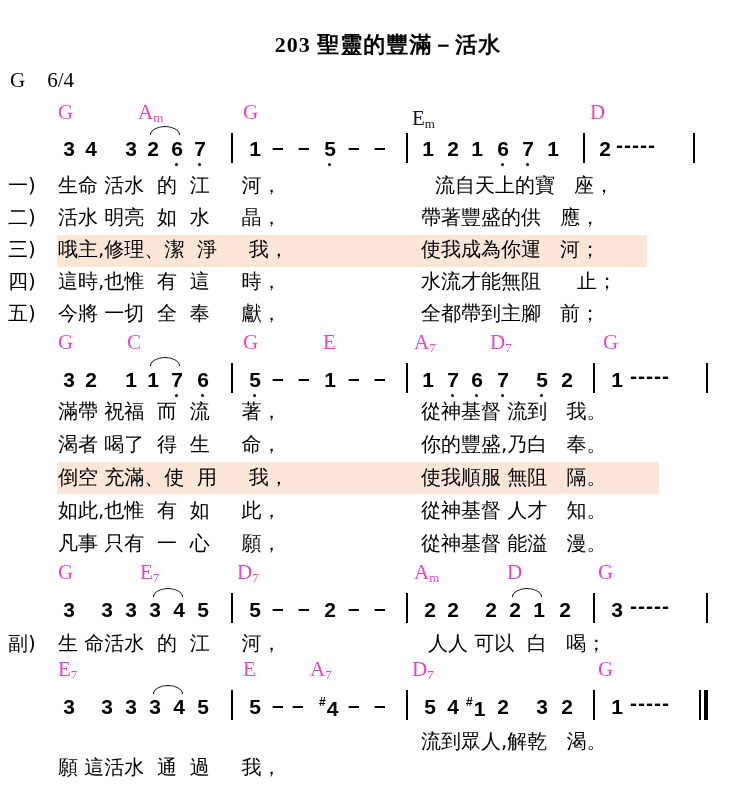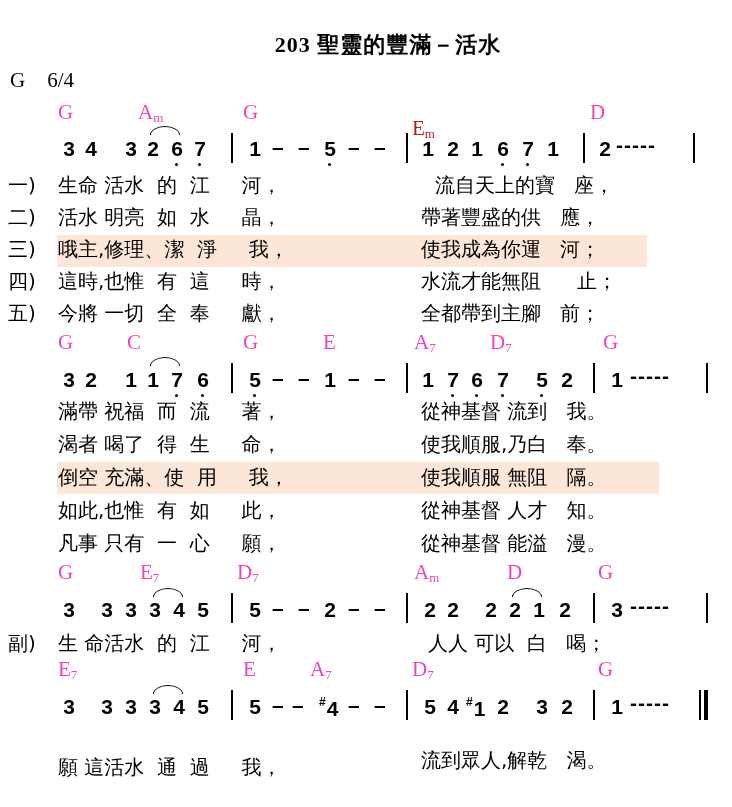--- a/index.html
+++ b/index.html
@@ -27,21 +27,21 @@
 <div class="abs title">203  聖靈的豐滿－活水</div>
 <div class="abs key"><span>G</span><span>6/4</span></div>
 
 <div class="hl" style="left:57px;top:235px;width:590px;height:32px;"></div>
 <div class="hl" style="left:57px;top:462px;width:602px;height:32px;"></div>
 
 <div id="s1-chords">
     <div class="abs chord" style="left: 58px; top: 100px; color: rgb(238, 68, 187);">G</div>
     <div class="abs chord" style="left: 138px; top: 100px; color: rgb(238, 68, 187);">A<sub>m</sub></div>
     <div class="abs chord" style="left: 243px; top: 100px; color: rgb(238, 68, 187);">G</div>
-    <div class="abs chord" style="left: 412px; top: 116px; color: #b91c1c;">E<sub>m</sub></div>
+    <div class="abs chord" style="left: 412px; top: 106px; color: #0f172a;">E<sub>m</sub></div>
     <div class="abs chord" style="left: 590px; top: 100px; color: rgb(238, 68, 187);">D</div>
   </div>
 <div>
   <div class="abs note" style="left:62px;top:137px;">3</div>
   <div class="abs note" style="left:84px;top:137px;">4</div>
   <div class="abs note" style="left:124px;top:137px;">3</div>
   <div class="abs note" style="left:146px;top:137px;">2</div>
   <div class="abs note" style="left:170px;top:137px;">6</div>
     <div class="dot" style="left:175px;top:163px;"></div>
   <div class="abs note" style="left:193px;top:137px;">7</div>
@@ -135,21 +135,21 @@
 </div>
 
 <div>
   <div class="abs lyric" style="left:58px;top:398px;white-space:pre;">滿帶 祝福  而  流     著，</div>
   <div class="abs lyric" style="left:58px;top:431px;white-space:pre;">渴者 喝了  得  生     命，</div>
   <div class="abs lyric" style="left:58px;top:464px;white-space:pre;">倒空 充滿、使  用     我，</div>
   <div class="abs lyric" style="left:58px;top:497px;white-space:pre;">如此,也惟  有  如     此，</div>
   <div class="abs lyric" style="left:58px;top:530px;white-space:pre;">凡事 只有  一  心     願，</div>
 
   <div class="abs lyric" style="left:421px;top:398px;white-space:pre;">從神基督 流到   我。</div>
-  <div class="abs lyric" style="left:421px;top:431px;white-space:pre;">使我順服,乃白   奉。</div>
+  <div class="abs lyric" style="left:421px;top:431px;white-space:pre;">你的豐盛,乃白   奉。</div>
   <div class="abs lyric" style="left:421px;top:464px;white-space:pre;">使我順服 無阻   隔。</div>
   <div class="abs lyric" style="left:421px;top:497px;white-space:pre;">從神基督 人才   知。</div>
   <div class="abs lyric" style="left:421px;top:530px;white-space:pre;">從神基督 能溢   漫。</div>
 </div>
 
 <div id="s3-chords">
     <div class="abs chord" style="left: 58px; top: 560px; color: rgb(238, 68, 187);">G</div>
     <div class="abs chord" style="left: 140px; top: 560px; color: rgb(238, 68, 187);">E<sub>7</sub></div>
     <div class="abs chord" style="left: 237px; top: 560px; color: rgb(238, 68, 187);">D<sub>7</sub></div>
     <div class="abs chord" style="left: 414px; top: 560px; color: rgb(238, 68, 187);">A<sub>m</sub></div>
@@ -220,14 +220,14 @@
   <div class="abs note" style="left:535px;top:695px;">3</div>
   <div class="abs note" style="left:560px;top:695px;">2</div>
   <div class="bar" style="left:593px;top:690px;height:30px;"></div>
   <div class="abs note" style="left:610px;top:695px;">1</div>
   <div class="abs dash" style="left:630px;top:691px;letter-spacing:1px;">-----</div>
   <div class="bar" style="left:699px;top:690px;height:30px;"></div>
   <div class="bar" style="left:704px;top:690px;height:30px;width:4px;"></div>
 </div>
 <div>
   <div class="abs lyric" style="left:58px;top:754px;white-space:pre;">願 這活水  通  過     我，</div>
-  <div class="abs lyric" style="left:421px;top:728px;white-space:pre;margin-top:19px;">流到眾人,解乾   渴。</div>
+  <div class="abs lyric" style="left:421px;top:728px;white-space:pre;">流到眾人,解乾   渴。</div>
 </div>
 
 </body></html>

